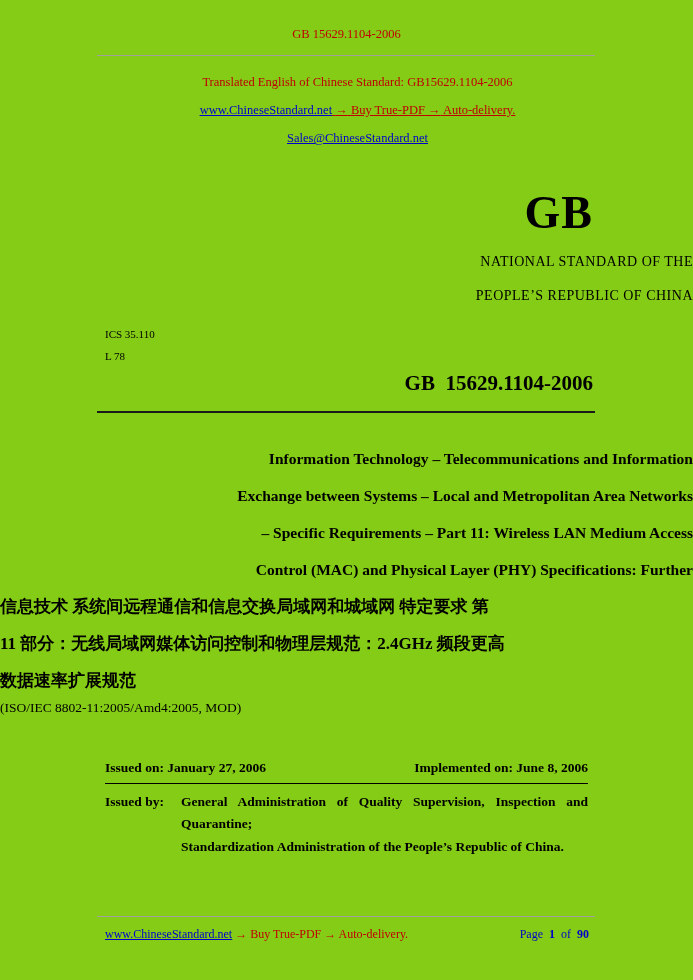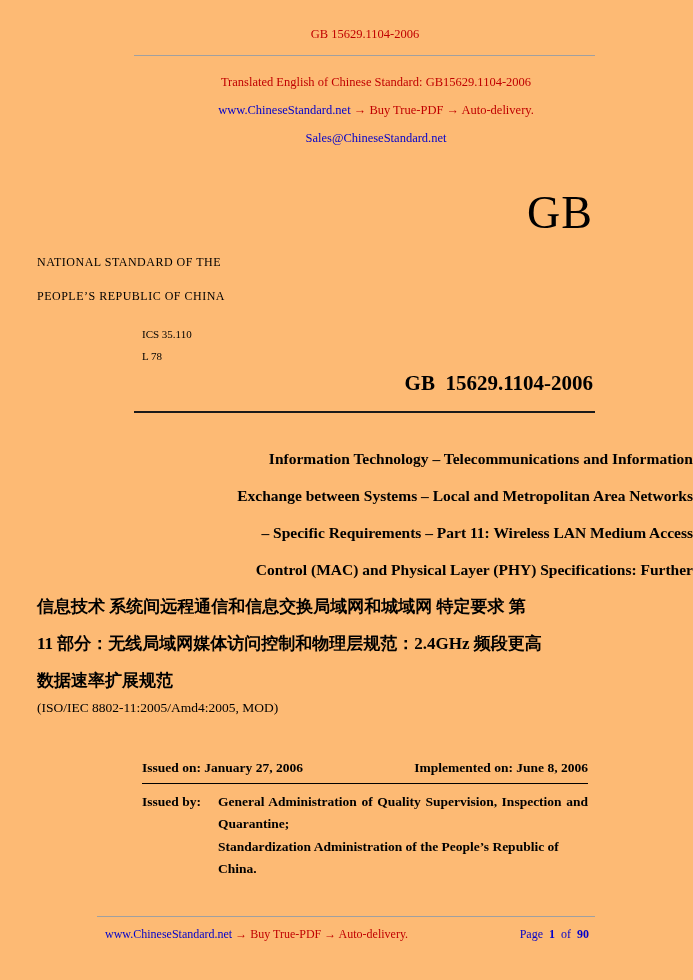--- a/index.html
+++ b/index.html
@@ -1,56 +1,55 @@
 <!DOCTYPE html>
 <html><head>
 <meta charset="utf-8">
 <style>
   * { margin: 0; padding: 0; box-sizing: border-box; }
   html, body { background: #e8e8e8; }
   .page {
     position: relative;
     width: 693px;
     height: 980px;
-    background: #fdba74;
+    background: #84cc16;
     margin: 0 auto;
     font-family: "Liberation Serif", serif;
     color: #000;
     overflow: hidden;
-    padding-left: 37px;
   }
   .red { color: #c00000; }
   .blue { color: #0000cc; }
-  .u { }
+  .u { text-decoration: underline; }
 
   .header-code {
     padding-top: 27px;
     text-align: center;
     font-size: 12.5px;
   }
   .rule-top {
     margin: 13px 98px 0 97px;
     border-top: 1px solid #a0a0a0;
   }
   .banner { margin-top: 19px; text-align: center; font-size: 12.5px; }
   .banner .line { margin-bottom: 13px; margin-left: 22px; }
 
   .gb-logo {
     margin-top: 40px;
     padding-right: 100px;
     text-align: right;
     font-size: 46px;
-    font-weight: normal;
+    font-weight: bold;
     letter-spacing: 1px;
     margin-left: 20px;
   }
   .org {
     margin-top: 6px;
-    text-align: left;
-    font-size: 12px;
+    text-align: right;
+    font-size: 14px;
     line-height: 34px;
     letter-spacing: 0.5px;
   }
   .ics-block {
     margin: 10px 0 0 105px;
     font-size: 11px;
     line-height: 22px;
   }
   .std-number {
     margin-top: 4px;

